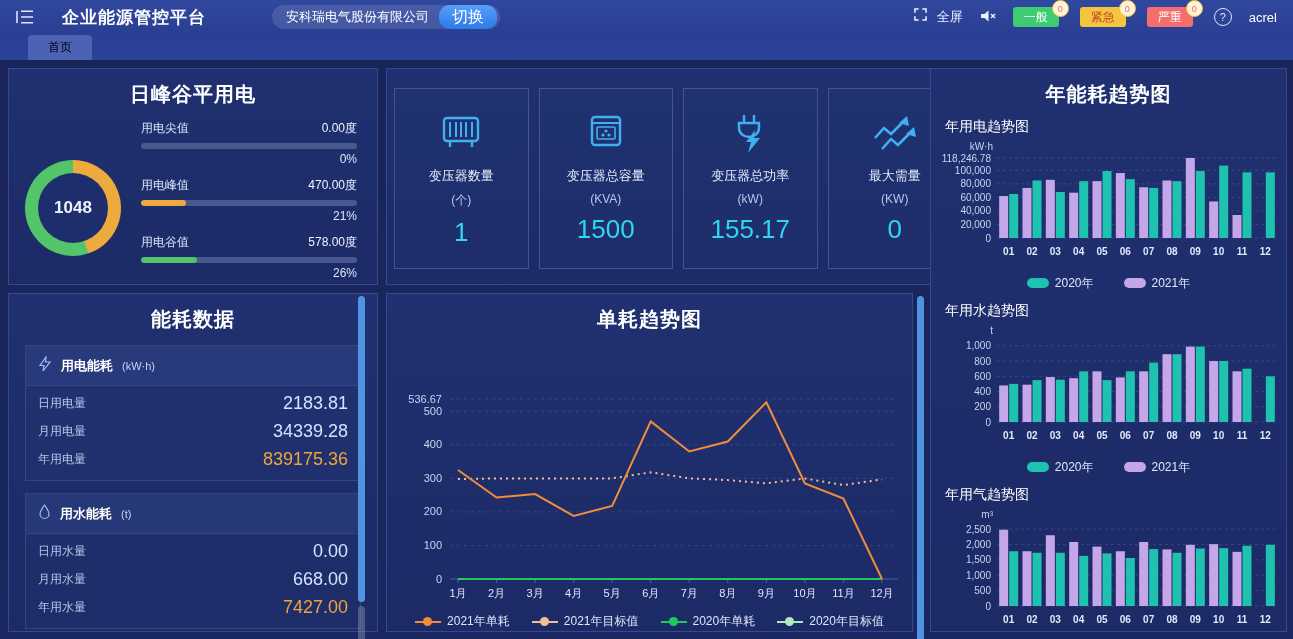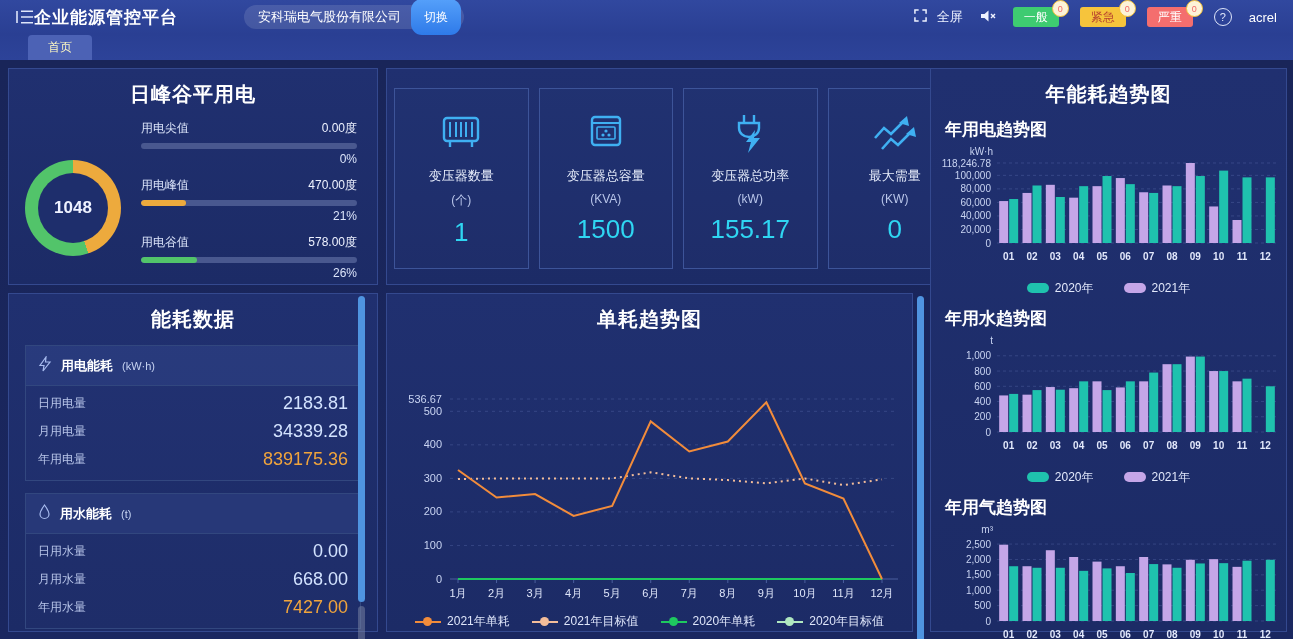--- a/index.html
+++ b/index.html
@@ -3,44 +3,44 @@
 <meta charset="utf-8">
 <style>
   html,body{margin:0;padding:0}
   body{width:1293px;height:639px;position:relative;overflow:hidden;
        background:#1a2760;color:#fff;font-family:"Liberation Sans",sans-serif}
   
   .header{position:absolute;top:0;left:0;right:0;height:34px;z-index:5;
     background:linear-gradient(180deg,#31489f,#2a3f93);display:flex;align-items:center;
     padding:0 16px;box-sizing:border-box}
   .h-icon{display:flex;align-items:center;cursor:pointer}
-  .app-title{font-size:17px;font-weight:bold;margin-left:0;letter-spacing:1px}
+  .app-title{font-size:17px;font-weight:bold;margin-left:28px;letter-spacing:1px}
   .company-pill{margin-left:66px;display:flex;align-items:center;height:24px;
     background:rgba(255,255,255,0.12);border-radius:13px;padding:0 3px 0 14px;gap:10px}
   .company-name{font-size:13px;color:#fff}
   .switch-btn{background:linear-gradient(180deg,#55a0fa,#2e7ae9);border:none;color:#fff;
-    font-size:12px;height:36px;padding:0 13px;border-radius:11px;cursor:pointer;
+    font-size:16px;height:24px;padding:0 13px;border-radius:11px;cursor:pointer;
     font-family:"Liberation Sans",sans-serif}
   .h-right{margin-left:auto;display:flex;align-items:center;gap:17px}
-  .h-item{display:flex;align-items:center;gap:10px;font-size:13px;color:#eef2ff;cursor:pointer}
+  .h-item{display:flex;gap:10px;font-size:13px;color:#eef2ff;cursor:pointer}
   .alarm{position:relative;height:20px;padding:0 11px;border-radius:3px;font-size:12px;
     display:flex;align-items:center;color:#fff;cursor:pointer;margin-right:4px}
   .alarm.yellow{color:#b8432f}
   .badge{position:absolute;top:-7px;right:-10px;width:15px;height:15px;border-radius:50%;
     background:#fdf3d8;border:1px solid #f2c038;color:#ef6a6a;font-size:9px;font-style:normal;
     display:flex;align-items:center;justify-content:center}
   .qmark{width:16px;height:16px;border:1.4px solid #dfe6fa;border-radius:50%;font-size:11px;
     display:flex;align-items:center;justify-content:center;color:#dfe6fa}
   .username{font-size:13px;color:#fff}
   
   .tabstrip{position:absolute;top:34px;left:0;right:0;height:26px;
     background:linear-gradient(180deg,#2a3f93,#2d4399)}
   .tab{position:absolute;left:28px;bottom:0;width:64px;height:25px;background:#4c62b5;
     border-radius:4px 4px 0 0;display:flex;align-items:center;justify-content:center;
-    font-size:12px;color:#fef9c3;cursor:pointer}
+    font-size:12px;color:#000000;cursor:pointer}
   
   .content{position:absolute;top:60px;left:0;right:0;bottom:0;
     background:linear-gradient(180deg,#192559,#1a2760)}
   .panel{position:absolute;background:linear-gradient(180deg,#203070,#1c2b66);
     border:1px solid #34498f;box-sizing:border-box}
   .panel-title{text-align:center;font-size:20px;font-weight:bold;padding-top:12px;letter-spacing:1px}
   .p-peak{left:8px;top:8px;width:370px;height:217px}
   .p-energy{left:8px;top:233px;width:370px;bottom:7px}
   .p-cards{left:386px;top:8px;width:584px;height:217px;display:flex;gap:10px;
     padding:19px 7px 15px;align-items:stretch}
@@ -79,21 +79,21 @@
   .sec-label{font-size:12px;color:#b9c6ea}
   .sec-value{font-size:18px;color:#d3e3ff}
   .sec-value.orange{color:#f0a43c}
   
   .chart-box{text-align:right;margin-top:14px}
   .line-legend{display:flex;justify-content:center;gap:22px;align-items:center;
     font-size:12px;color:#dfe6fa;margin-top:0px}
   .ll-item{display:flex;align-items:center;cursor:pointer}
   .ll-marker{position:relative;width:26px;height:2px;display:inline-block;margin-right:6px}
   .ll-dot{position:absolute;left:8px;top:-3.5px;width:9px;height:9px;border-radius:50%}
-  .mini-title{font-size:17px;font-weight:bold;color:#fff;padding:10px 0 0 14px}
+  .mini-title{font-size:14px;font-weight:normal;color:#fff;padding:10px 0 0 14px}
   .mini-chart{text-align:center;margin-top:2px}
   .mini-legend{display:flex;justify-content:center;gap:30px;align-items:center;
     font-size:12px;color:#e2e8fb;height:18px}
   .mini-li{display:flex;align-items:center;cursor:pointer}
   .swatch{width:22px;height:10px;border-radius:5px;display:inline-block;margin-right:6px}
 </style>
 </head>
 <body>
 
 <div class="header">

